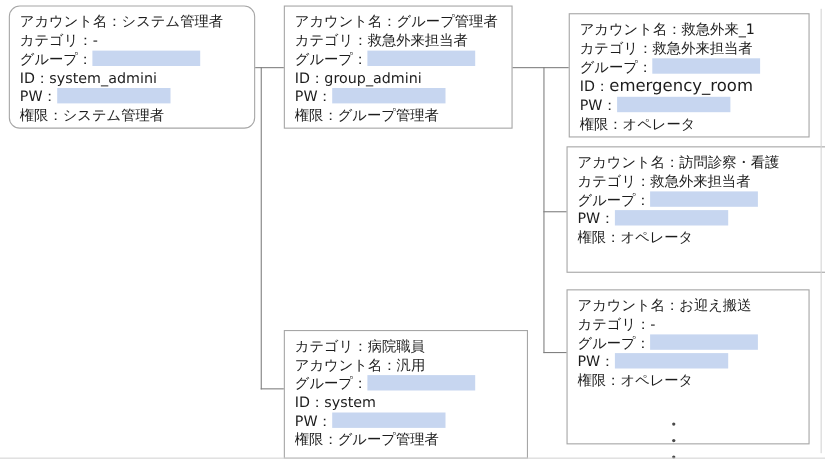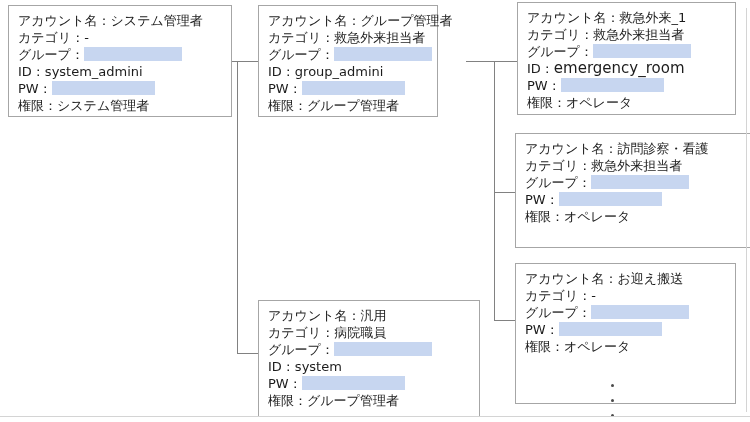--- a/index.html
+++ b/index.html
@@ -24,39 +24,39 @@
   .bar.p{width:103px;}
   .idv{font-size:13px;}
   .idv.sm{font-size:15px;}
   .line{position:absolute;background:#818181;}
   .edge{position:absolute;background:#d4d4d4;}
   .dot{position:absolute;width:3px;height:3px;border-radius:1.5px;background:#4a4a4a;}
 </style>
 </head>
 <body>
 
-<div class="box" style="left:8px;top:5px;width:224px;height:112px;">
+<div class="box" style="left:8px;top:5px;width:224px;height:112px;border-radius:10px;">
   <div class="row"><span>アカウント名：</span><span>システム管理者</span></div>
   <div class="row"><span>カテゴリ：</span><span>-</span></div>
   <div class="row"><span>グループ：</span><span class="bar g"></span></div>
   <div class="row"><span>ID：</span><span class="idv">system_admini</span></div>
   <div class="row"><span>PW：</span><span class="bar p"></span></div>
   <div class="row"><span>権限：</span><span>システム管理者</span></div>
 </div>
 
-<div class="box" style="left:258px;top:5px;width:180px;height:112px;">
+<div class="box" style="left:258px;top:5px;width:208px;height:112px;">
   <div class="row"><span>アカウント名：</span><span>グループ管理者</span></div>
   <div class="row"><span>カテゴリ：</span><span>救急外来担当者</span></div>
   <div class="row"><span>グループ：</span><span class="bar g"></span></div>
   <div class="row"><span>ID：</span><span class="idv">group_admini</span></div>
   <div class="row"><span>PW：</span><span class="bar p"></span></div>
   <div class="row"><span>権限：</span><span>グループ管理者</span></div>
 </div>
 
-<div class="box" style="left:517px;top:2px;width:219px;height:113px;">
+<div class="box" style="left:517px;top:12px;width:219px;height:113px;">
   <div class="row"><span>アカウント名：</span><span>救急外来_1</span></div>
   <div class="row"><span>カテゴリ：</span><span>救急外来担当者</span></div>
   <div class="row"><span>グループ：</span><span class="bar g"></span></div>
   <div class="row"><span>ID：</span><span class="idv sm">emergency_room</span></div>
   <div class="row"><span>PW：</span><span class="bar p"></span></div>
   <div class="row"><span>権限：</span><span>オペレータ</span></div>
 </div>
 
 <div class="box" style="left:515px;top:133px;width:266px;height:115px;">
   <div class="row"><span>アカウント名：</span><span>訪問診察・看護</span></div>
@@ -68,22 +68,22 @@
 
 <div class="box" style="left:515px;top:263px;width:221px;height:141px;">
   <div class="row"><span>アカウント名：</span><span>お迎え搬送</span></div>
   <div class="row"><span>カテゴリ：</span><span>-</span></div>
   <div class="row"><span>グループ：</span><span class="bar g"></span></div>
   <div class="row"><span>PW：</span><span class="bar p"></span></div>
   <div class="row"><span>権限：</span><span>オペレータ</span></div>
 </div>
 
 <div class="box" style="left:258px;top:300px;width:222px;height:117px;">
+  <div class="row"><span>カテゴリ：</span><span>病院職員</span></div>
   <div class="row"><span>アカウント名：</span><span>汎用</span></div>
-  <div class="row"><span>カテゴリ：</span><span>病院職員</span></div>
   <div class="row"><span>グループ：</span><span class="bar g"></span></div>
   <div class="row"><span>ID：</span><span class="idv">system</span></div>
   <div class="row"><span>PW：</span><span class="bar p"></span></div>
   <div class="row"><span>権限：</span><span>グループ管理者</span></div>
 </div>
 
 <div class="line" style="left:232px;top:61px;width:26px;height:1px;"></div>
 <div class="line" style="left:237px;top:61px;width:1px;height:293px;"></div>
 <div class="line" style="left:237px;top:353px;width:21px;height:1px;"></div>
 <div class="line" style="left:466px;top:61px;width:51px;height:1px;"></div>

